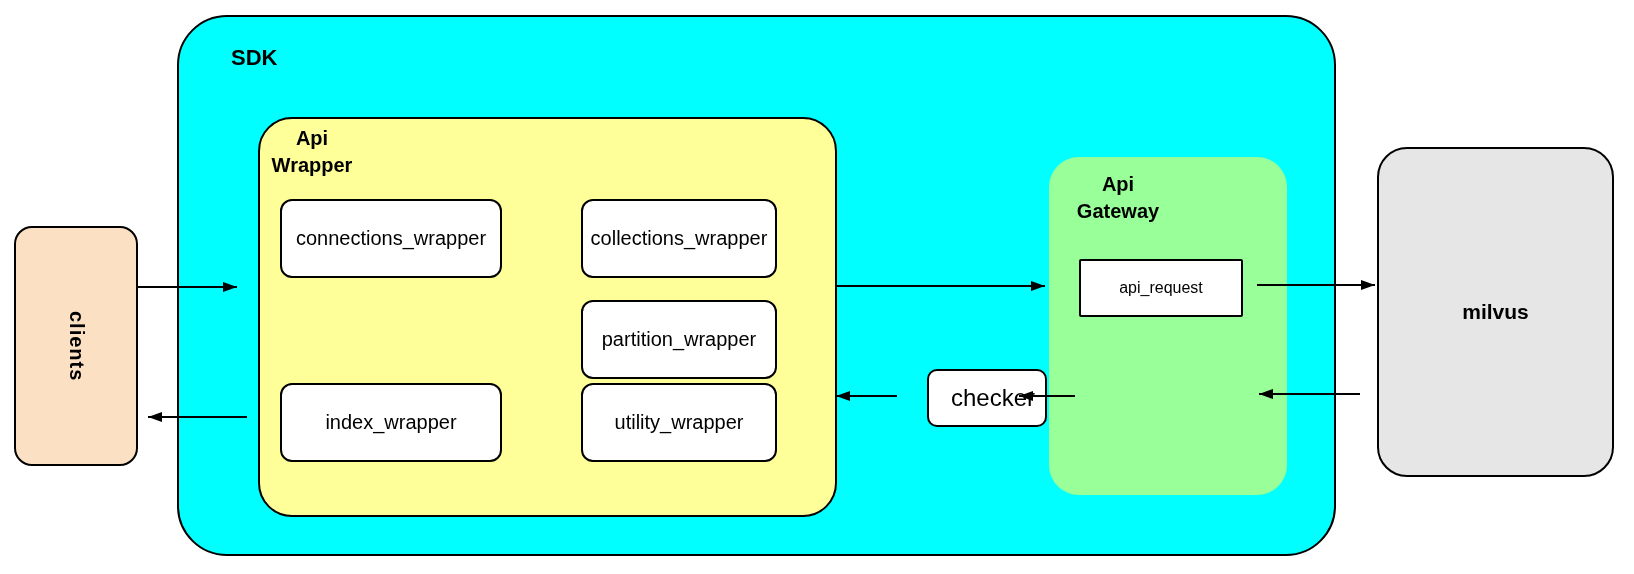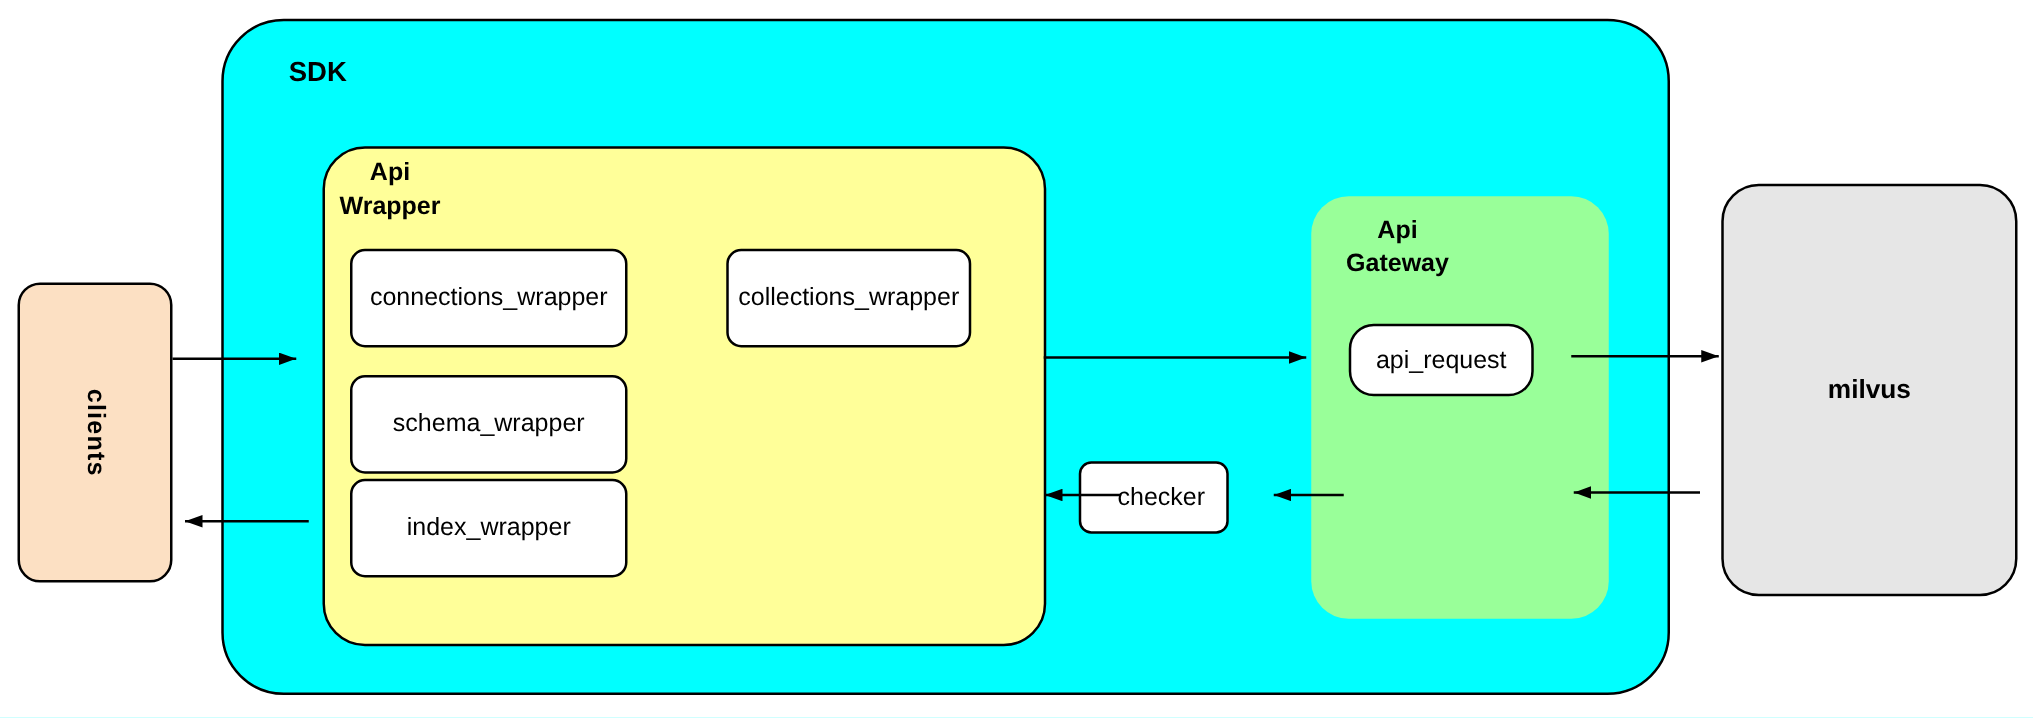--- a/index.html
+++ b/index.html
@@ -55,40 +55,40 @@
     display:flex;align-items:center;justify-content:center;
     font-size:20px;
   }
   .c1{left:20px;width:222px}
   .c2{left:321px;width:196px}
   .r1{top:80px}
   .r2{top:181px}
   .r3{top:264px}
   
   .checker{
-    left:684px;top:352px;width:120px;height:58px;
+    left:748px;top:352px;width:120px;height:58px;
     border-radius:10px;background:var(--node-fill,#ffffff);
-    display:flex;align-items:center;justify-content:center;font-size:20px;padding-left:12px;
+    display:flex;align-items:center;justify-content:center;font-size:24px;padding-left:12px;
   }
   
   .api-gateway{
     left:870px;top:140px;width:238px;height:338px;
     border-radius:30px;border:none;
     background:var(--gateway-fill,#99ff99);
   }
   .ag-label{
     position:absolute;left:19px;top:14px;width:100px;
     text-align:center;font-weight:bold;font-size:20px;line-height:1.35;
     white-space:pre-line;
   }
   .g-box{
-    position:absolute;box-sizing:border-box;left:30px;width:148px;height:58px;
+    position:absolute;box-sizing:border-box;left:30px;width:164px;height:58px;
     background:var(--node-fill,#ffffff);
-    border:2px solid var(--stroke,#000);border-radius:20px;
-    display:flex;align-items:center;justify-content:center;font-size:20px;
+    border:2px solid var(--stroke,#000);border-radius:2px;
+    display:flex;align-items:center;justify-content:center;font-size:16px;
   }
   .g-req{top:102px}
   .g-res{top:212px}
   
   .milvus{
     left:1377px;top:147px;width:237px;height:330px;
     border-radius:30px;
     background:var(--milvus-fill,#e6e6e6);
     display:flex;align-items:center;justify-content:center;
     font-weight:bold;font-size:21px;
@@ -110,22 +110,23 @@
   </div>
 
   <div class="container sdk">
     <div class="sdk-label">SDK</div>
 
     <div class="container api-wrapper">
       <div class="aw-label">Api
 Wrapper</div>
       <div class="w-box c1 r1">connections_wrapper</div>
       <div class="w-box c2 r1">collections_wrapper</div>
-      <div class="w-box c1 r2">schema_wrapper</div>
+      <div class="w-box c2 r2">partition_wrapper</div>
       <div class="w-box c1 r3">index_wrapper</div>
+      <div class="w-box c2 r3">utility_wrapper</div>
     </div>
 
     <div class="node checker">checker</div>
 
     <div class="container api-gateway">
       <div class="ag-label">Api
 Gateway</div>
       <div class="g-box g-req">api_request</div>
     </div>
   </div>

